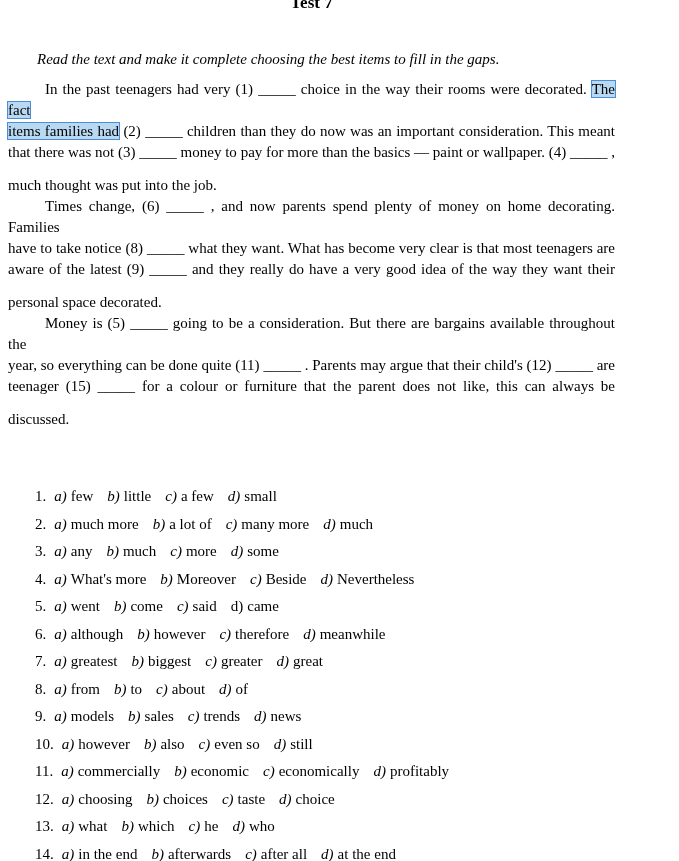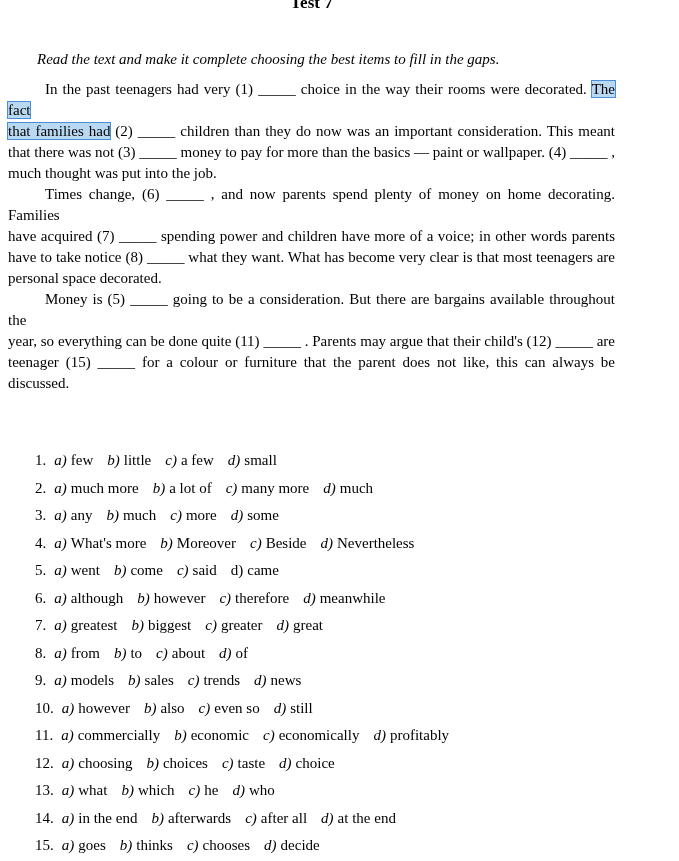--- a/index.html
+++ b/index.html
@@ -34,21 +34,21 @@
     font-size: 15px;
     line-height: 21px;
   }
   .par .line {
     text-align: justify;
     text-align-last: justify;
     text-justify: inter-word;
     min-height: 21px;
   }
   .par .line:first-child { text-indent: 37px; }
-  .par .line.lastline { text-align-last: left; }
+  .par .line.lastline { text-align-last: left; margin-top: 12px; }
   .hl {
     background: var(--hl-fill, #b9d9f2);
     outline: 1px solid var(--hl-border, #4a8ed9);
     outline-offset: 0px;
   }
   .questions {
     margin-top: 53px;
     padding-left: 35px;
     font-size: 15px;
   }
@@ -67,28 +67,28 @@
 </style>
 </head>
 <body>
 
 <div class="page">
   <div class="title">Test 7</div>
   <div class="instruction">Read the text and make it complete choosing the best items to fill in the gaps.</div>
   <div class="passage">
       <div class="par">
         <div class="line"><span>In the past teenagers had very (1) _____ choice in the way their rooms were decorated. </span><span class="hl">The fact</span></div>
-        <div class="line"><span class="hl">that families had</span><span> (2) _____ children than they do now was an important consideration. This meant</span></div>
+        <div class="line"><span class="hl">items families had</span><span> (2) _____ children than they do now was an important consideration. This meant</span></div>
         <div class="line"><span>that there was not (3) _____ money to pay for more than the basics — paint or wallpaper. (4) _____ ,</span></div>
         <div class="line lastline"><span>much thought was put into the job.</span></div>
       </div>
       <div class="par">
         <div class="line"><span>Times change, (6) _____ , and now parents spend plenty of money on home decorating. Families</span></div>
-        <div class="line"><span>have acquired (7) _____ spending power and children have more of a voice; in other words parents</span></div>
         <div class="line"><span>have to take notice (8) _____ what they want. What has become very clear is that most teenagers are</span></div>
+        <div class="line"><span>aware of the latest (9) _____ and they really do have a very good idea of the way they want their</span></div>
         <div class="line lastline"><span>personal space decorated.</span></div>
       </div>
       <div class="par">
         <div class="line"><span>Money is (5) _____ going to be a consideration. But there are bargains available throughout the</span></div>
         <div class="line"><span>year, so everything can be done quite (11) _____ . Parents may argue that their child's (12) _____ are</span></div>
         <div class="line"><span>teenager (15) _____ for a colour or furniture that the parent does not like, this can always be</span></div>
         <div class="line lastline"><span>discussed.</span></div>
       </div>
     </div>
   <div class="questions">

